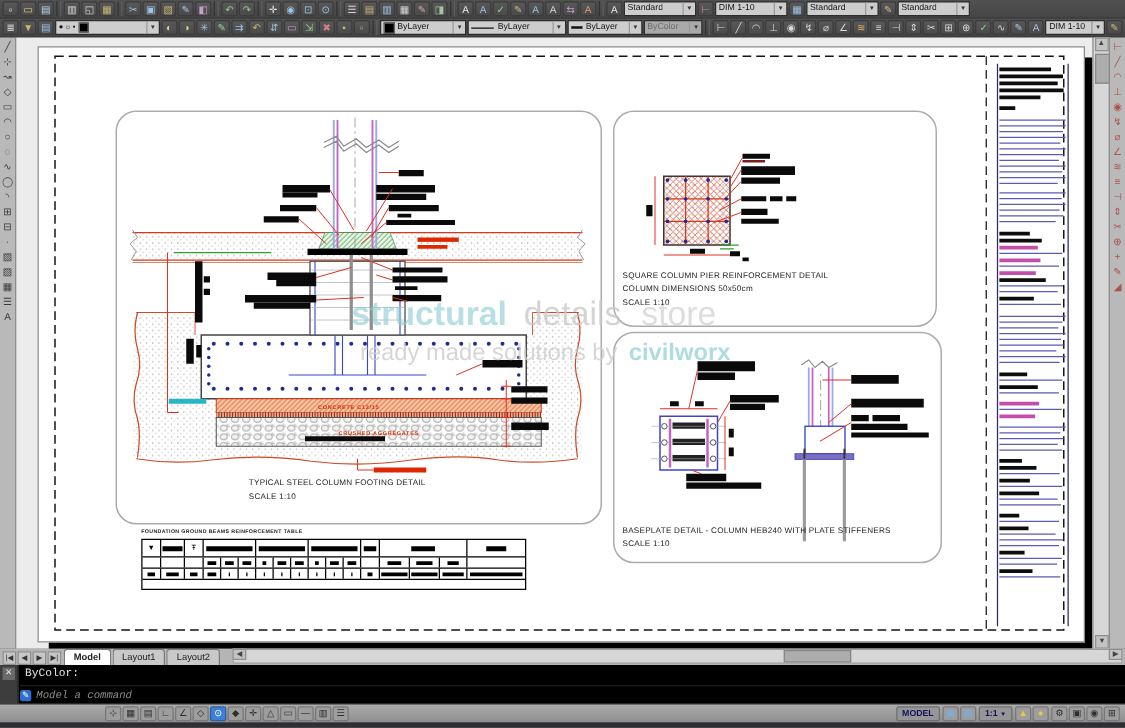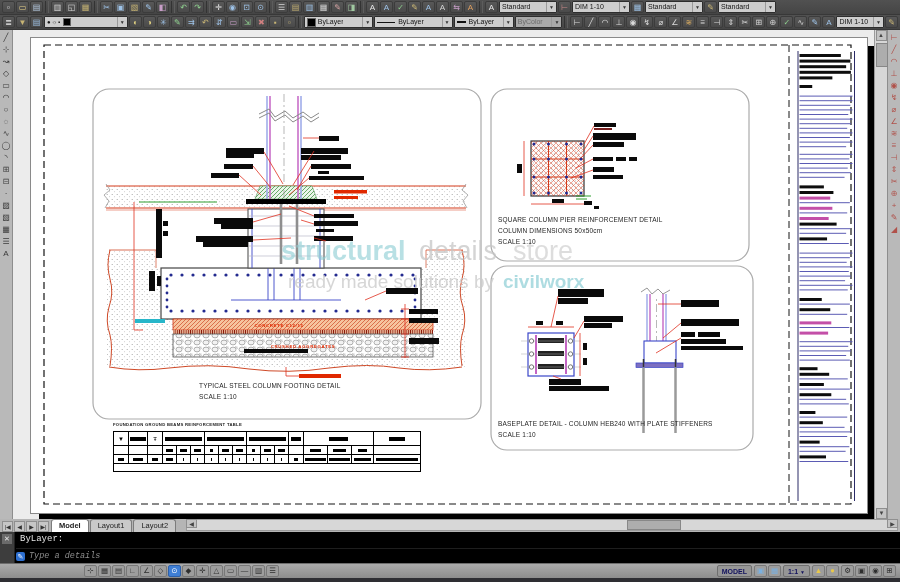--- a/index.html
+++ b/index.html
@@ -878,24 +878,24 @@
       <span class="sbtn lft">◀</span>
       <span id="hthumb"></span>
       <span class="sbtn rgt">▶</span>
     </span>
   </div>
 
   <div id="cmd">
     <div id="cmdgrip">
       <div id="cmdclose">✕</div>
     </div>
-    <div class="cmdline1">ByLayer:</div>
+    <div class="cmdline1">ByColor:</div>
     <div class="cmdline2">
       <span id="cmdicon">✎</span>
-      <span id="cmdprompt">Type a details</span>
+      <span id="cmdprompt">Model a command</span>
     </div>
   </div>
 
   <div id="status">
     <span id="sticons">
         <span class="sicon">⊹</span>
         <span class="sicon">▦</span>
         <span class="sicon">▤</span>
         <span class="sicon">∟</span>
         <span class="sicon">∠</span>

